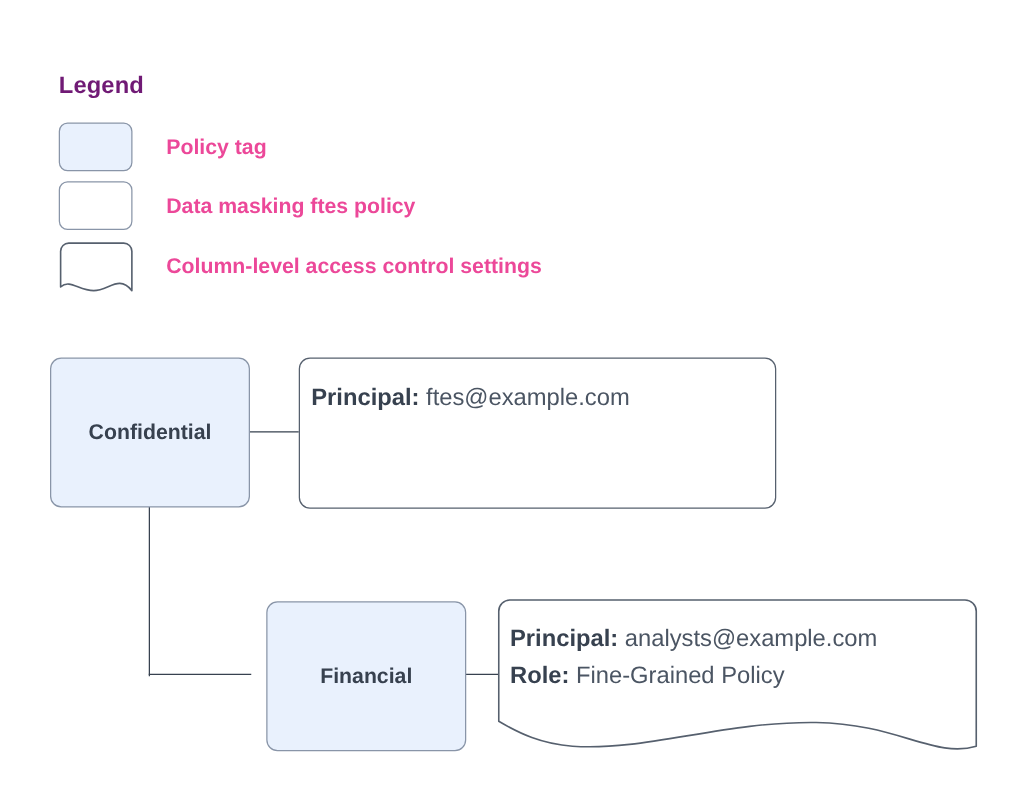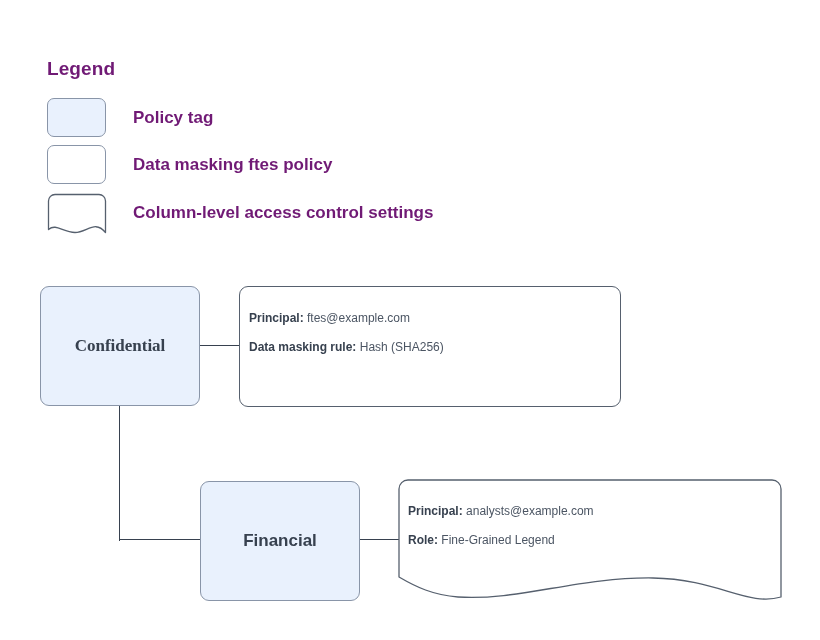--- a/index.html
+++ b/index.html
@@ -38,21 +38,21 @@
     height: 40px;
   }
   .legend-row .legend-label {
     position: absolute;
     left: 86px;
     top: 50%;
     transform: translateY(-50%);
     font-size: 17px;
     font-weight: bold;
     white-space: nowrap;
-    color: #701a75;
+    color: #ec4899;
   }
   #legend-row-policy-tag      { top: 98px; }
   #legend-row-masking-policy  { top: 145px; }
   #legend-row-column-access   { top: 193px; }
 
   .legend-swatch {
     position: absolute;
     left: 0;
     top: 0;
     width: 59px;
@@ -85,24 +85,23 @@
     justify-content: center;
     font-size: 17px;
     font-weight: bold;
     color: #37414f;
   }
   #node-confidential {
     left: 40px;
     top: 286px;
     width: 160px;
     height: 120px;
-    font-family: Liberation Serif, serif;
   }
   #node-financial {
-    left: 200px;
+    left: 213px;
     top: 481px;
     width: 160px;
     height: 120px;
   }
 
   
   .detail-card {
     position: absolute;
     box-sizing: border-box;
     background: #ffffff;
@@ -118,21 +117,21 @@
 
   .detail-lines {
     position: absolute;
     left: 9px;
     top: 0;
     right: 8px;
   }
   #detail-confidential .detail-lines { top: 17px; }
 
   .detail-line {
-    font-size: 12px;
+    font-size: 19px;
     line-height: 29px;
     color: #4b5563;
     white-space: nowrap;
   }
   .detail-line .k {
     font-weight: bold;
     color: #37414f;
   }
 
   
@@ -223,40 +222,36 @@
 
   <div class="tag-node" id="node-financial">
     <span>Financial</span>
   </div>
 
   <div class="detail-card" id="detail-confidential">
     <div class="detail-lines">
       <div class="detail-line">
         <span class="k">Principal:</span>
         <span>ftes@example.com</span>
-      </div>
-      <div class="detail-line">
-        <span class="k">Data masking rule:</span>
-        <span>Hash (SHA256)</span>
       </div>
     </div>
   </div>
 
   <div id="detail-financial">
     <svg width="385" height="124" viewBox="0 0 385 124">
       <path d="M1 10 A9 9 0 0 1 10 1 L374 1 A9 9 0 0 1 383 10 L383 118
                C 350 128, 320 100, 255 99
                C 180 98, 120 122, 60 118
                C 35 116, 18 108, 1 98 Z" fill="#ffffff" stroke="#56606e" stroke-width="1.3" stroke-linejoin="round"></path>
     </svg>
     <div class="detail-lines">
       <div class="detail-line">
         <span class="k">Principal:</span>
         <span>analysts@example.com</span>
       </div>
       <div class="detail-line">
         <span class="k">Role:</span>
-        <span>Fine-Grained Legend</span>
+        <span>Fine-Grained Policy</span>
       </div>
     </div>
   </div>
 
 </div>
 
 </body></html>

